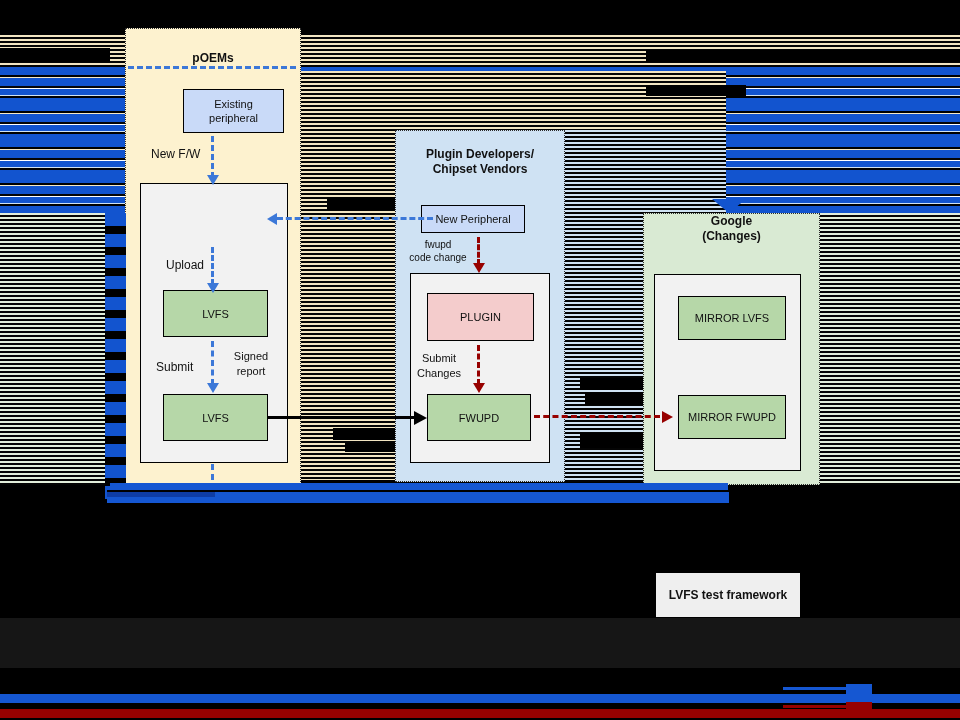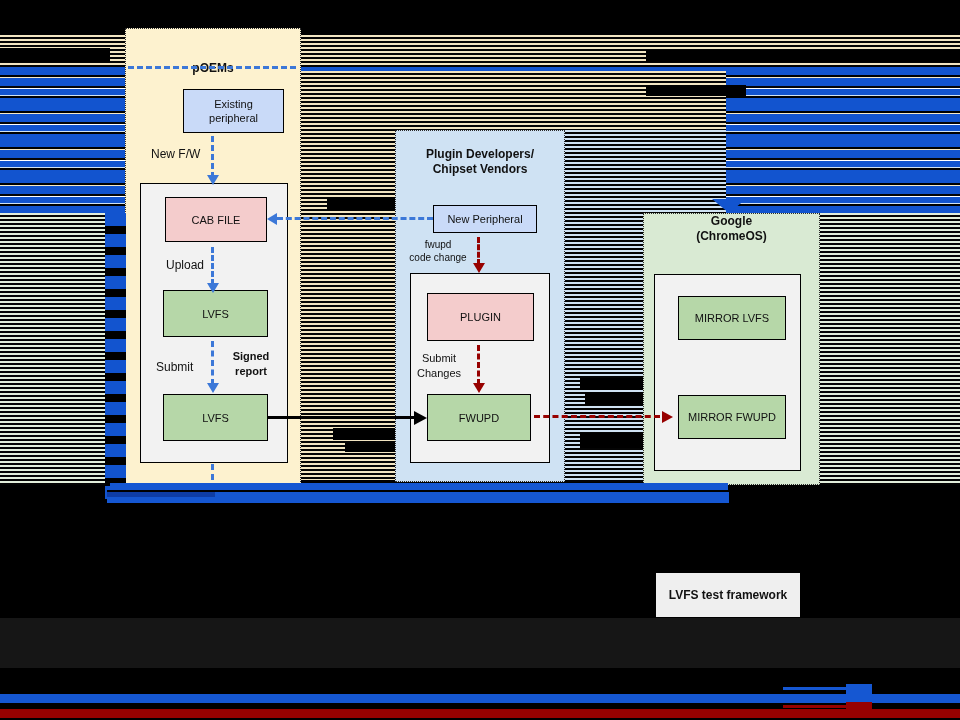--- a/index.html
+++ b/index.html
@@ -61,44 +61,43 @@
   <div class="abs blackseg" style="left:646px;top:50px;width:314px;height:12px;z-index:2;"></div>
   <div class="abs blackseg" style="left:646px;top:85px;width:100px;height:11px;z-index:3;"></div>
   <div class="abs blackseg" style="left:327px;top:197px;width:68px;height:13px;z-index:2;"></div>
   <div class="abs blackseg" style="left:333px;top:428px;width:62px;height:12px;z-index:2;"></div>
   <div class="abs blackseg" style="left:345px;top:443px;width:50px;height:9px;z-index:2;"></div>
   <div class="abs blackseg" style="left:580px;top:378px;width:63px;height:12px;z-index:3;"></div>
   <div class="abs blackseg" style="left:585px;top:392px;width:58px;height:13px;z-index:3;"></div>
   <div class="abs blackseg" style="left:580px;top:433px;width:63px;height:15px;z-index:3;"></div>
 
   <div class="abs panel" style="left:125px;top:28px;width:176px;height:462px;background:#fdf2cf;">
-    <div class="panel-title" style="margin-top:32px;">pOEMs</div>
+    <div class="panel-title" style="margin-top:22px;">pOEMs</div>
     <div class="abs" style="left:2px;top:37px;width:168px;border-top:3px dashed #3c78d8;"></div>
   </div>
 
   <div class="abs node periph" style="left:163px;top:89px;width:101px;height:44px;padding:0 14px;margin-left:20px;">Existing peripheral</div>
 
   <div class="abs vdash-b" style="left:211px;top:136px;height:42px;"></div>
   <div class="abs tri tri-down-b" style="left:207px;top:175px;"></div>
   <div class="abs lbl" style="left:151px;top:147px;">New F/W</div>
 
   <div class="abs graybox" style="left:140px;top:183px;width:148px;height:280px;"></div>
 
-  <div class="abs node pink" style="left:165px;top:197px;width:102px;height:45px;">CAB FILE</div>
 
   <div class="abs vdash-b" style="left:211px;top:247px;height:38px;"></div>
   <div class="abs tri tri-down-b" style="left:207px;top:283px;"></div>
   <div class="abs lbl" style="left:166px;top:258px;text-align:center;">Upload</div>
 
   <div class="abs node green" style="left:163px;top:290px;width:105px;height:47px;">LVFS</div>
 
   <div class="abs vdash-b" style="left:211px;top:341px;height:44px;"></div>
   <div class="abs tri tri-down-b" style="left:207px;top:383px;"></div>
   <div class="abs lbl" style="left:156px;top:360px;">Submit</div>
-  <div class="abs lbl2" style="left:226px;top:349px;width:50px;font-weight:bold;">
+  <div class="abs lbl2" style="left:226px;top:349px;width:50px;">
     <div>Signed</div>
     <div>report</div>
   </div>
 
   <div class="abs node green" style="left:163px;top:394px;width:105px;height:47px;">LVFS</div>
 
   <div class="abs vdash-b" style="left:211px;top:464px;height:26px;"></div>
 
   <div class="abs solid-arrow" style="left:268px;top:416px;width:146px;height:3px;"></div>
   <div class="abs tri tri-right-k" style="left:414px;top:411px;"></div>
@@ -106,21 +105,21 @@
   <div class="abs hdash-b" style="left:277px;top:217px;width:156px;"></div>
   <div class="abs tri tri-left-b" style="left:267px;top:213px;"></div>
 
   <div class="abs panel" style="left:395px;top:130px;width:170px;height:352px;background:#cfe2f3;">
     <div class="panel-title" style="margin-top:16px;">
       <div>Plugin Developers/</div>
       <div>Chipset Vendors</div>
     </div>
   </div>
 
-  <div class="abs node periph" style="left:433px;top:205px;width:104px;height:28px;">New Peripheral</div>
+  <div class="abs node periph" style="left:421px;top:205px;width:104px;height:28px;">New Peripheral</div>
 
   <div class="abs vdash-r" style="left:477px;top:237px;height:28px;"></div>
   <div class="abs tri tri-down-r" style="left:473px;top:263px;"></div>
   <div class="abs lbl-sm" style="left:405px;top:238px;width:66px;">
     <div>fwupd</div>
     <div>code change</div>
   </div>
 
   <div class="abs graybox" style="left:410px;top:273px;width:140px;height:190px;"></div>
 
@@ -134,21 +133,21 @@
   </div>
 
   <div class="abs node green" style="left:427px;top:394px;width:104px;height:47px;">FWUPD</div>
 
   <div class="abs hdash-r" style="left:534px;top:415px;width:126px;"></div>
   <div class="abs tri tri-right-r" style="left:662px;top:411px;"></div>
 
   <div class="abs panel" style="left:643px;top:213px;width:177px;height:272px;background:#d9ead3;">
     <div class="panel-title" style="margin-top:0;">
       <div>Google</div>
-      <div>(ChromeOS)</div>
+      <div>(Changes)</div>
     </div>
   </div>
 
   <div class="abs graybox" style="left:654px;top:274px;width:147px;height:197px;"></div>
 
   <div class="abs node green" style="left:678px;top:296px;width:108px;height:44px;">MIRROR LVFS</div>
 
   <div class="abs node green" style="left:678px;top:395px;width:108px;height:44px;">MIRROR FWUPD</div>
 
   <div class="abs" style="left:110px;top:483px;width:618px;height:7px;background:#1557d2;z-index:8;"></div>

